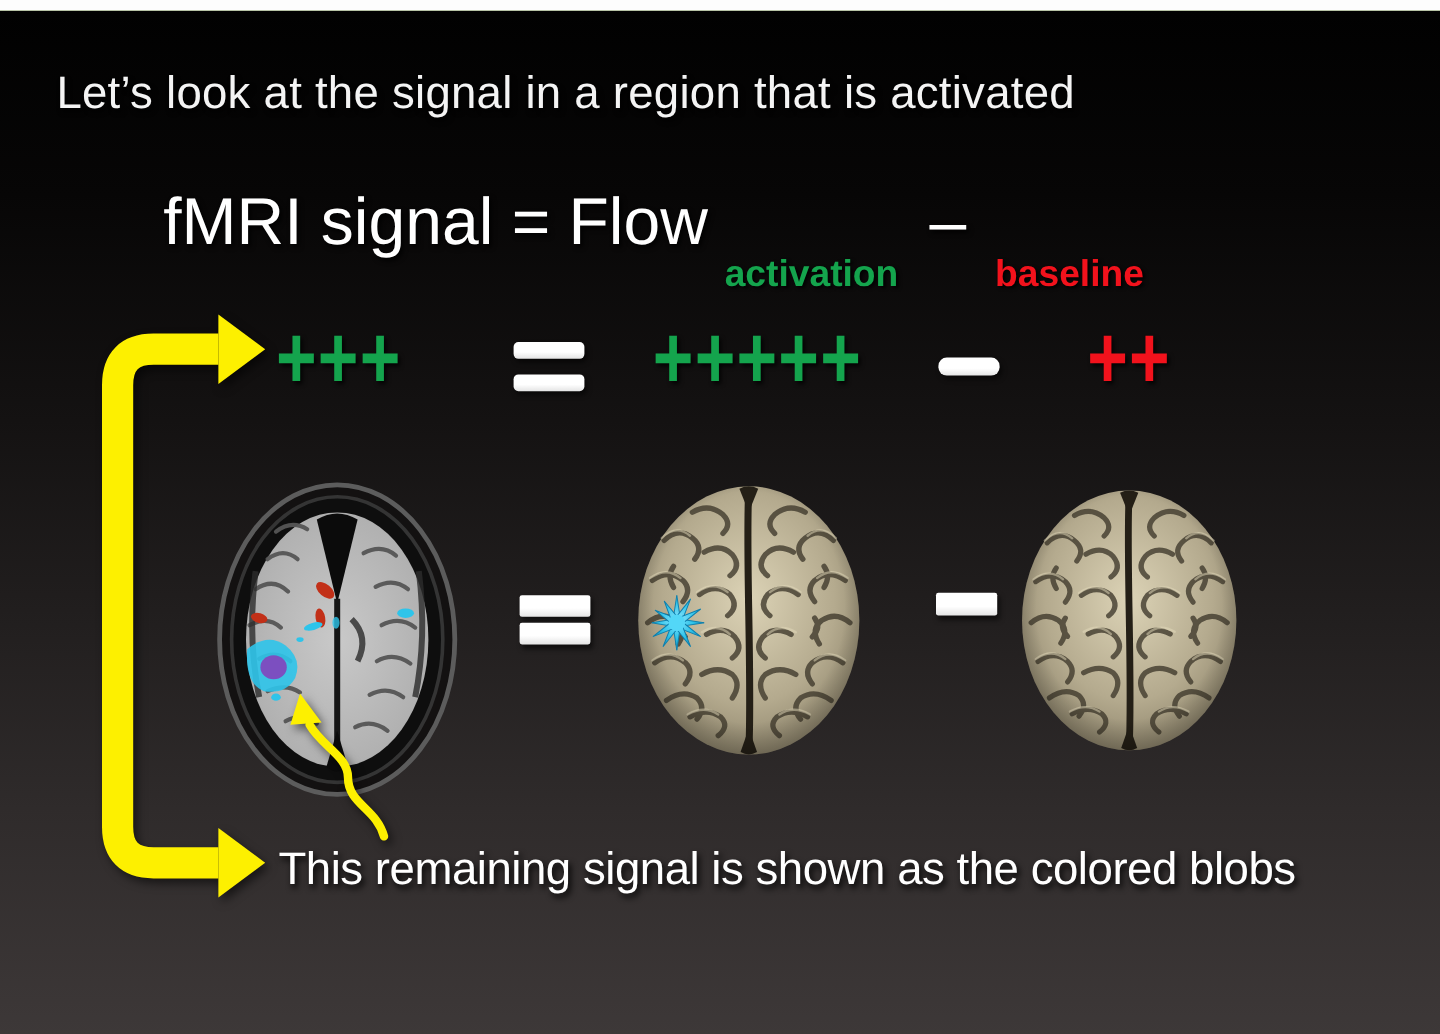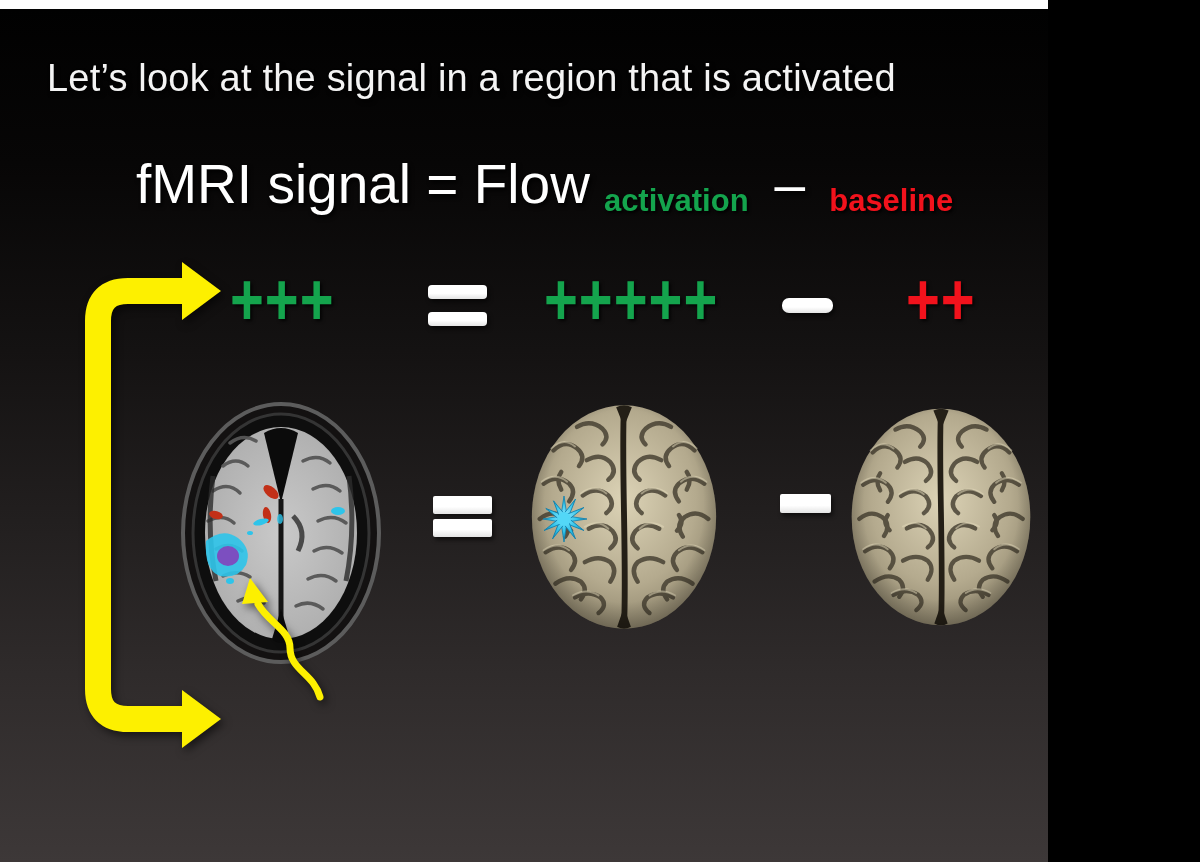--- a/index.html
+++ b/index.html
@@ -1,32 +1,32 @@
 <!DOCTYPE html>
 <html style="--activation-green: #14a44d; --baseline-red: #f2121c; --arrow-yellow: #fdf000; --blob-cyan: #2ec4ea; --blob-purple: #7c4fc0; --text-white: #ffffff;"><head>
 <meta charset="utf-8">
 <style>
   html,body{margin:0;padding:0;background:#000;}
   #stage{
-    position:relative;width:1048px;height:862px;overflow:hidden;
+    position:relative;width:1200px;height:862px;overflow:hidden;
     font-family:"Liberation Sans","DejaVu Sans",sans-serif;
     background:#84cc16;
   }
   .top-strip{position:absolute;left:0;top:0;width:1200px;height:9px;background:#fdfdfd;}
   .slide{
     position:absolute;left:0;top:9px;width:1200px;height:853px;overflow:hidden;
     background:linear-gradient(180deg,#010101 0%,#070606 18%,#141212 40%,#221f1f 60%,#2f2b2b 78%,#3d3838 100%);
   }
   .title{
     position:absolute;left:47px;top:48px;
     font-size:38px;font-weight:400;color:#f4f4f4;letter-spacing:.2px;
     text-shadow:2px 3px 4px rgba(0,0,0,.85);white-space:nowrap;
   }
   
-  .equation{position:absolute;left:136px;top:144px;display:flex;align-items:flex-start;white-space:nowrap;}
+  .equation{position:absolute;left:136px;top:144px;display:flex;align-items:flex-end;white-space:nowrap;}
   .eq-main{font-size:55px;color:#fff;font-weight:400;line-height:1.15;text-shadow:2px 3px 4px rgba(0,0,0,.9);}
   .eq-sub{font-size:31px;font-weight:700;position:relative;top:30px;margin-left:14px;text-shadow:2px 2px 3px rgba(0,0,0,.9);}
   .eq-sub.green{color:var(--activation-green,#1ca64e);}
   .eq-sub.red{color:var(--baseline-red,#f2121c);}
   .eq-minus{margin-left:26px;margin-right:10px;}
   
   .plus{position:absolute;font-size:58px;font-weight:700;letter-spacing:1px;line-height:58px;
         transform:scaleY(1.28);transform-origin:center;white-space:nowrap;
         text-shadow:2px 2px 3px rgba(0,0,0,.8);}
   .plus.green{color:var(--activation-green,#1ca64e);}
@@ -214,16 +214,17 @@
     <svg class="abs" style="left:846px;top:390px;" width="190" height="236" viewBox="0 0 200 240">
       <use href="#brain3d"></use>
     </svg>
 
     <svg class="abs yellow-svg" style="left:228px;top:565px;" width="110" height="135" viewBox="0 0 110 135">
       <path d="M92 123 C86 100 62 96 62 74 C62 56 40 48 30 30" fill="none" stroke="var(--arrow-yellow,#fdf000)" stroke-width="7" stroke-linecap="round"></path>
       <polygon points="22,4 40,28 14,30" fill="var(--arrow-yellow,#fdf000)"></polygon>
     </svg>
 
     <div class="caption">
+      <span>This remaining signal is shown as the colored blobs</span>
     </div>
 
   </div>
 </div>
 
 </body></html>

